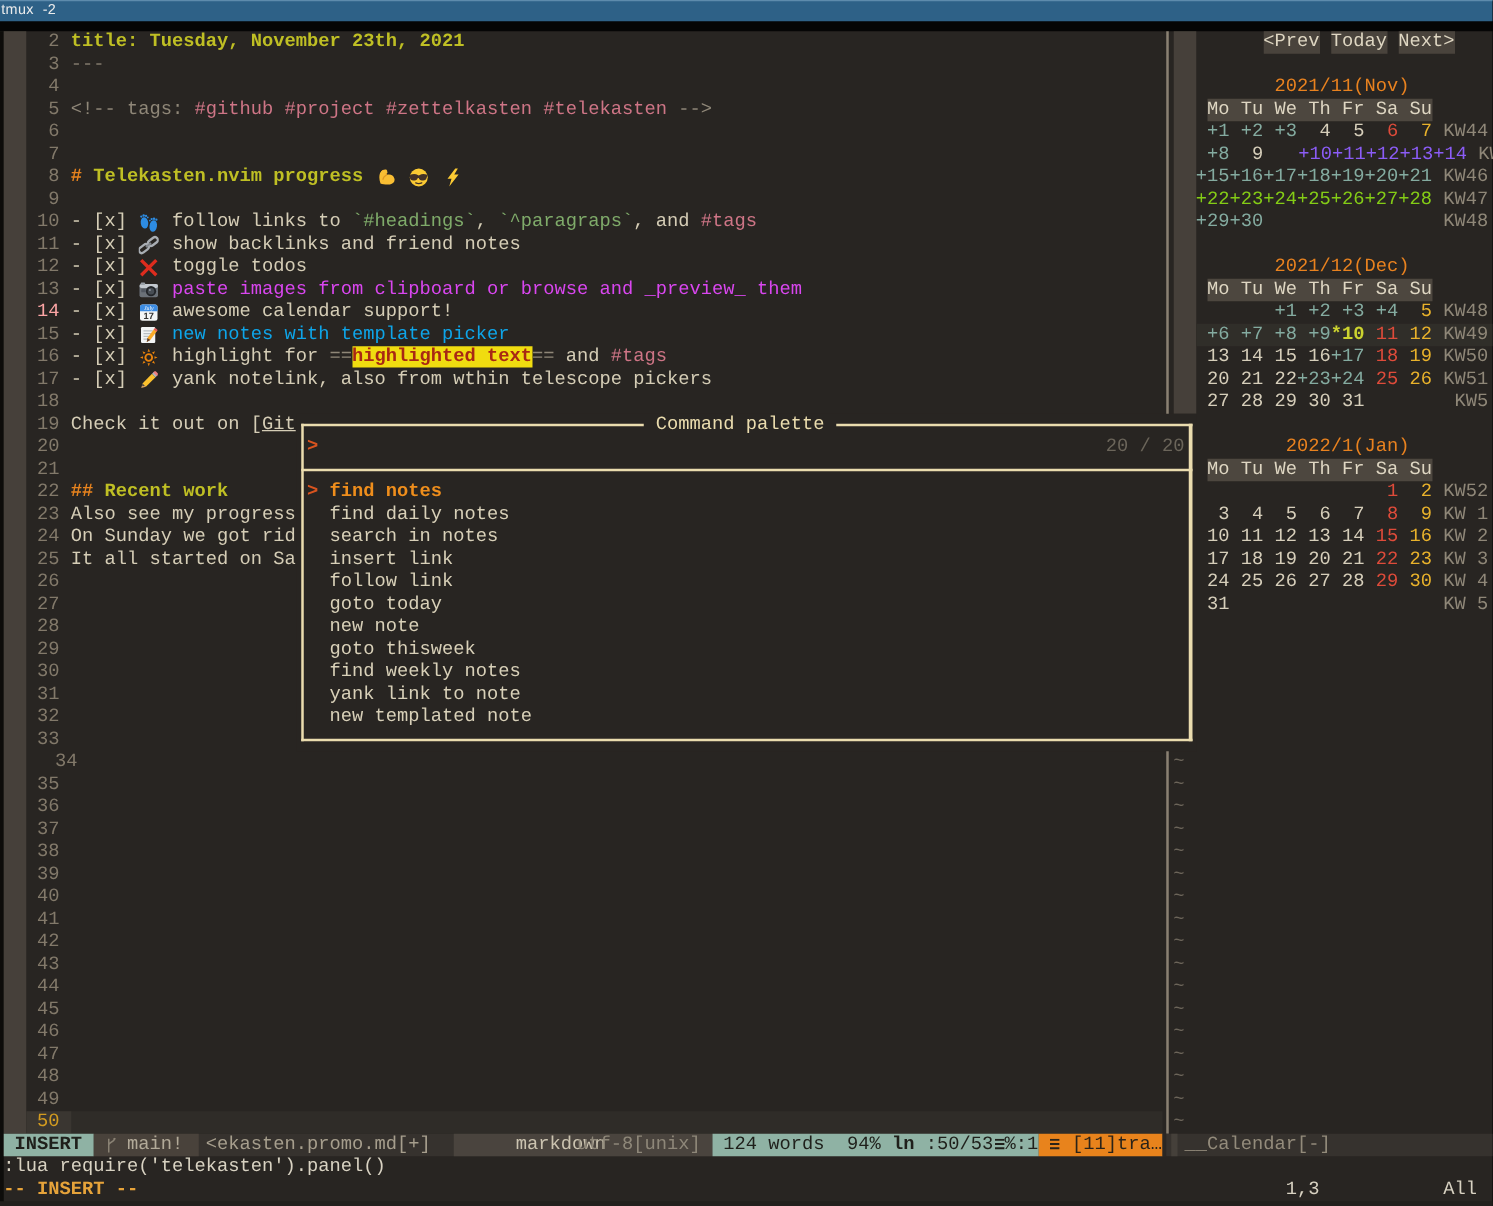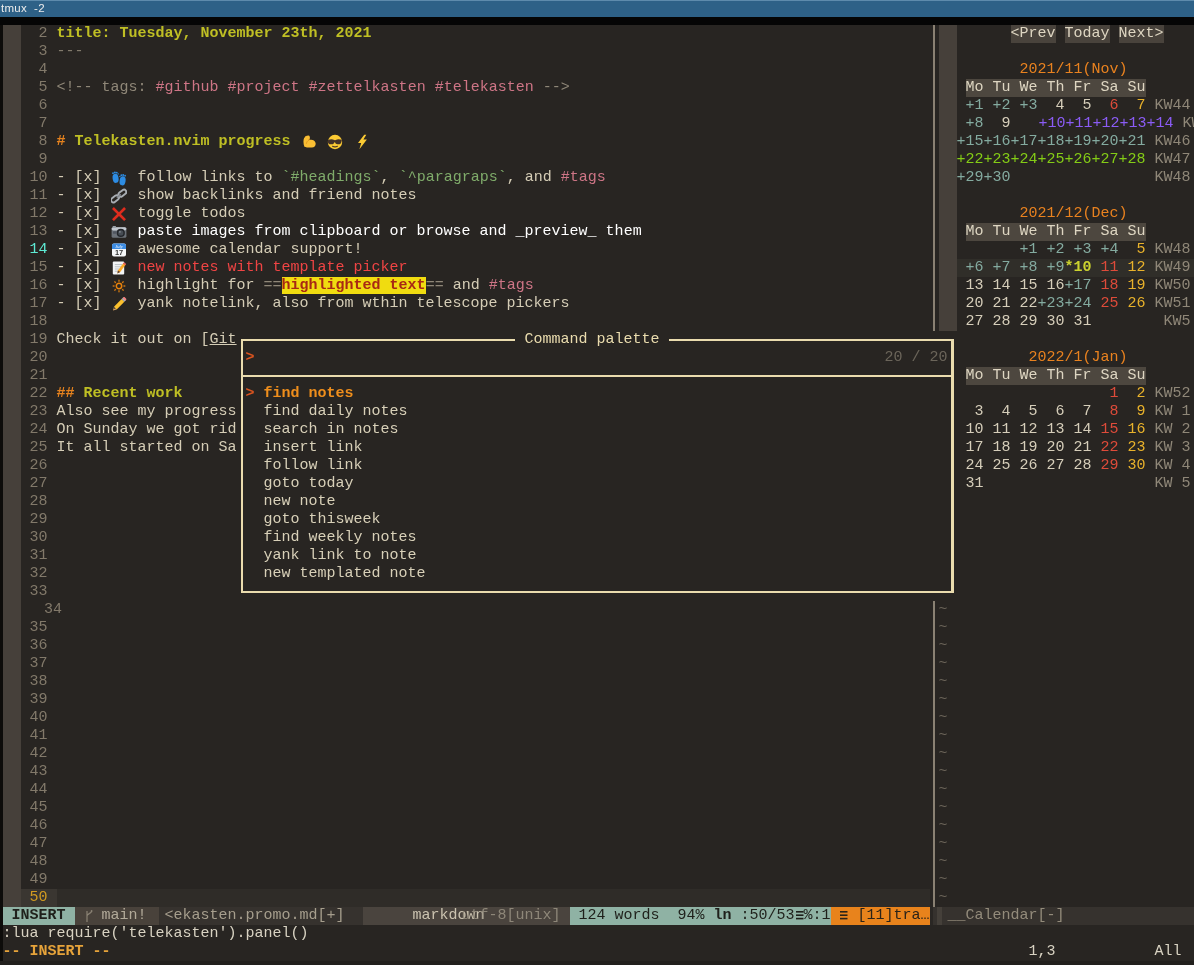--- a/index.html
+++ b/index.html
@@ -17,23 +17,23 @@
 <div class="r " style="left:2.5px;top:43px"><span style="color:#82796a;">    3 </span><span style="color:#827a6c;">---</span></div>
 <div class="r " style="left:2.5px;top:61px"><span style="color:#82796a;">    4 </span></div>
 <div class="r " style="left:2.5px;top:79px"><span style="color:#82796a;">    5 </span><span style="color:#8f8778;">&lt;!-- tags: </span><span style="color:#ce7586;">#github</span> <span style="color:#ce7586;font-family:Liberation Mono, monospace;">#project</span> <span style="color:#ce7586;">#zettelkasten</span> <span style="color:#ce7586;">#telekasten</span><span style="color:#8f8778;"> --&gt;</span></div>
 <div class="r " style="left:2.5px;top:97px"><span style="color:#82796a;">    6 </span></div>
 <div class="r " style="left:2.5px;top:115px"><span style="color:#82796a;">    7 </span></div>
 <div class="r " style="left:2.5px;top:133px"><span style="color:#82796a;">    8 </span><span style="color:#e5821e;font-weight:bold;"># </span><span style="color:#bfbf24;font-weight:bold;">Telekasten.nvim progress</span></div>
 <div class="r " style="left:2.5px;top:151px"><span style="color:#82796a;">    9 </span></div>
 <div class="r " style="left:2.5px;top:169px"><span style="color:#82796a;">   10 </span><span style="color:#d5cdb6;">- [x] </span>   <span style="color:#d5cdb6;">follow links to </span><span style="color:#7fab6a;">`#headings`</span><span style="color:#d5cdb6;">, </span><span style="color:#7fab6a;">`^paragraps`</span><span style="color:#d5cdb6;">, and </span><span style="color:#ce7586;">#tags</span></div>
 <div class="r " style="left:2.5px;top:187px"><span style="color:#82796a;">   11 </span><span style="color:#d5cdb6;">- [x] </span>   <span style="color:#d5cdb6;">show backlinks and friend notes</span></div>
 <div class="r " style="left:2.5px;top:205px"><span style="color:#82796a;">   12 </span><span style="color:#d5cdb6;">- [x] </span>   <span style="color:#d5cdb6;">toggle todos</span></div>
-<div class="r " style="left:2.5px;top:223px"><span style="color:#82796a;">   13 </span><span style="color:#d5cdb6;">- [x] </span>   <span style="color:#ffffff;">paste images from clipboard or browse and _preview_ them</span></div>
-<div class="r " style="left:2.5px;top:241px"><span style="color:#5eead4;">   14 </span><span style="color:#d5cdb6;">- [x] </span>   <span style="color:#d5cdb6;">awesome calendar support!</span></div>
-<div class="r " style="left:2.5px;top:259px"><span style="color:#82796a;">   15 </span><span style="color:#d5cdb6;">- [x] </span>   <span style="color:#ef4444;">new notes with template picker</span></div>
+<div class="r " style="left:2.5px;top:223px"><span style="color:#82796a;">   13 </span><span style="color:#d5cdb6;">- [x] </span>   <span style="color:#d946ef;">paste images from clipboard or browse and _preview_ them</span></div>
+<div class="r " style="left:2.5px;top:241px"><span style="color:#fca5a5;">   14 </span><span style="color:#d5cdb6;">- [x] </span>   <span style="color:#d5cdb6;">awesome calendar support!</span></div>
+<div class="r " style="left:2.5px;top:259px"><span style="color:#82796a;">   15 </span><span style="color:#d5cdb6;">- [x] </span>   <span style="color:#0ea5e9;">new notes with template picker</span></div>
 <div class="r " style="left:2.5px;top:277px"><span style="color:#82796a;">   16 </span><span style="color:#d5cdb6;">- [x] </span>   <span style="color:#d5cdb6;">highlight for </span><span style="color:#8f8778;">==</span><span style="color:#a82814;background:#f0dc10;font-weight:bold;">highlighted text</span><span style="color:#8f8778;">==</span><span style="color:#d5cdb6;"> and </span><span style="color:#ce7586;">#tags</span></div>
 <div class="r " style="left:2.5px;top:295px"><span style="color:#82796a;">   17 </span><span style="color:#d5cdb6;">- [x] </span>   <span style="color:#d5cdb6;">yank notelink, also from wthin telescope pickers</span></div>
 <div class="r " style="left:2.5px;top:313px"><span style="color:#82796a;">   18 </span></div>
 <div class="r " style="left:2.5px;top:331px"><span style="color:#82796a;">   19 </span><span style="color:#d5cdb6;">Check it out on </span><span style="color:#d5cdb6;">[</span><span style="color:#d5cdb6;text-decoration:underline;">Git</span></div>
 <div class="r " style="left:2.5px;top:349px"><span style="color:#82796a;">   20 </span></div>
 <div class="r " style="left:2.5px;top:367px"><span style="color:#82796a;">   21 </span></div>
 <div class="r " style="left:2.5px;top:385px"><span style="color:#82796a;">   22 </span><span style="color:#e5821e;font-weight:bold;">## </span><span style="color:#bfbf24;font-weight:bold;">Recent work</span></div>
 <div class="r " style="left:2.5px;top:403px"><span style="color:#82796a;">   23 </span><span style="color:#d5cdb6;">Also see my progress</span></div>
 <div class="r " style="left:2.5px;top:421px"><span style="color:#82796a;">   24 </span><span style="color:#d5cdb6;">On Sunday we got rid</span></div>
 <div class="r " style="left:2.5px;top:439px"><span style="color:#82796a;">   25 </span><span style="color:#d5cdb6;">It all started on Sa</span></div>

